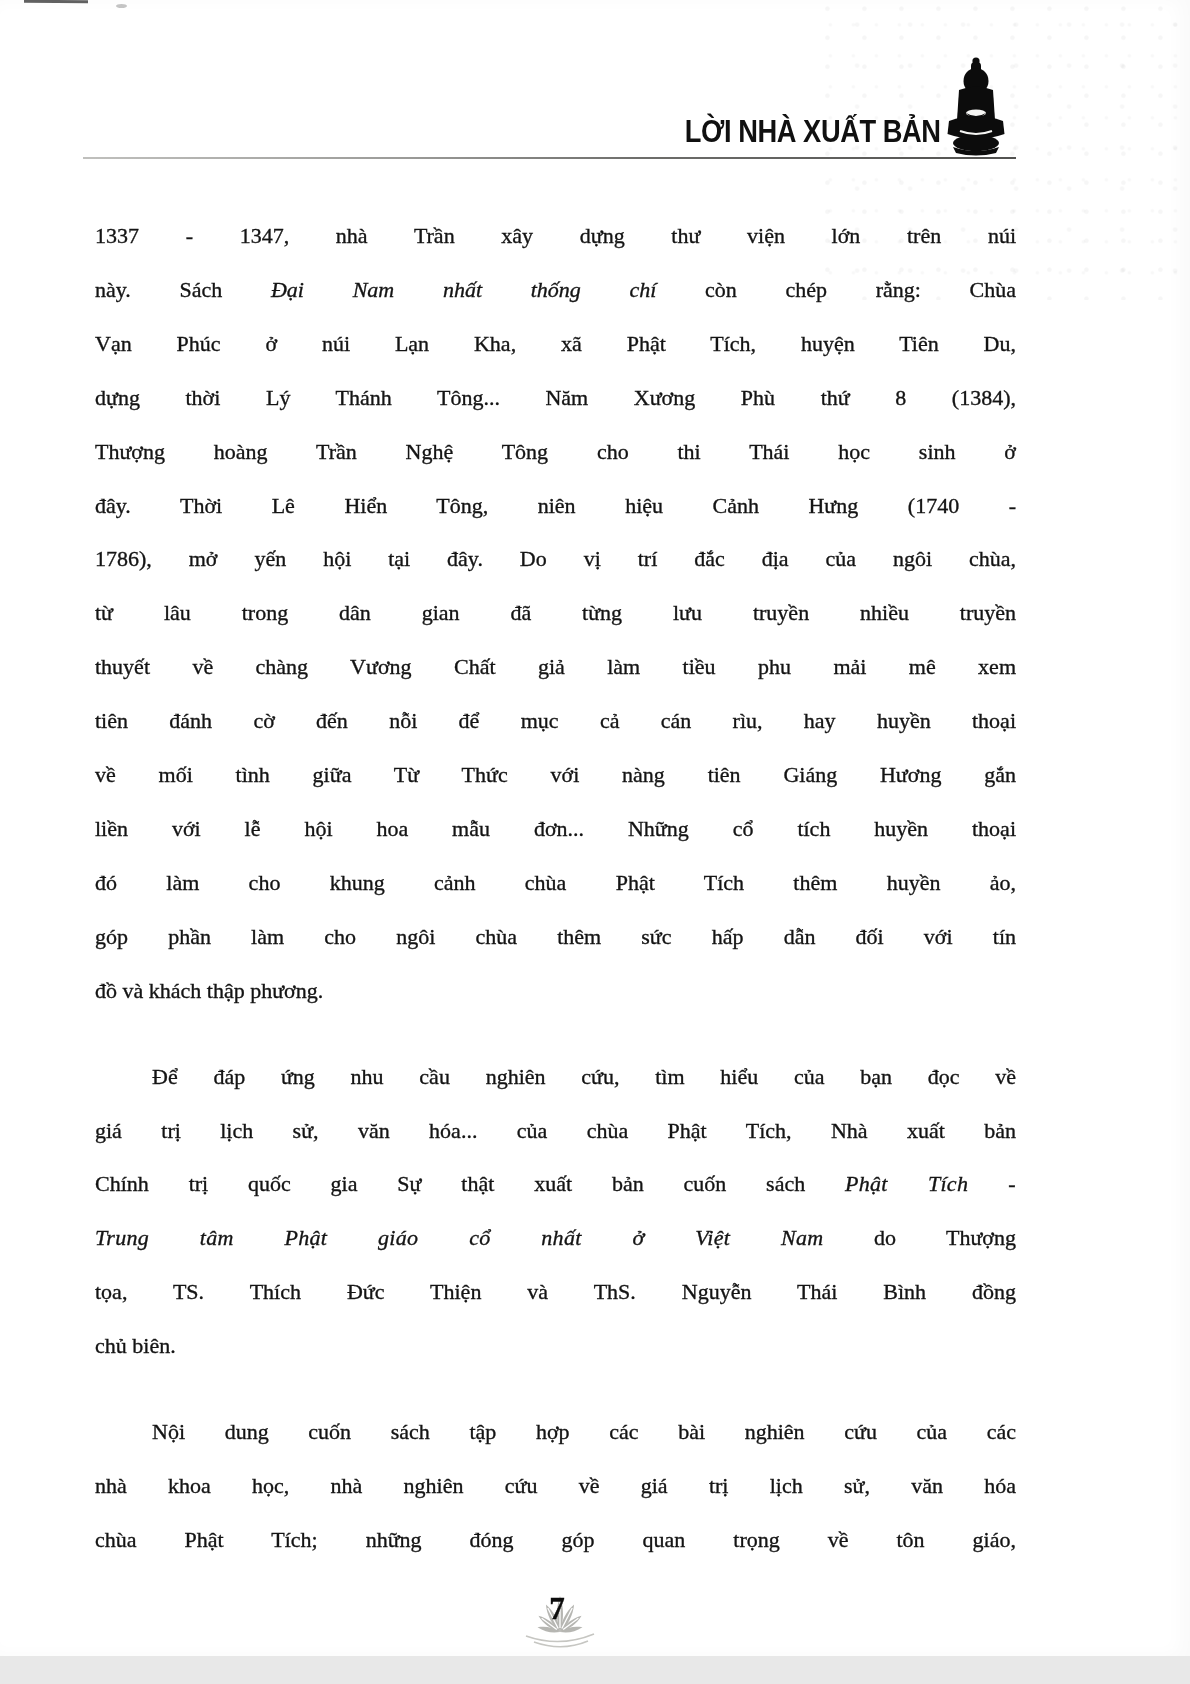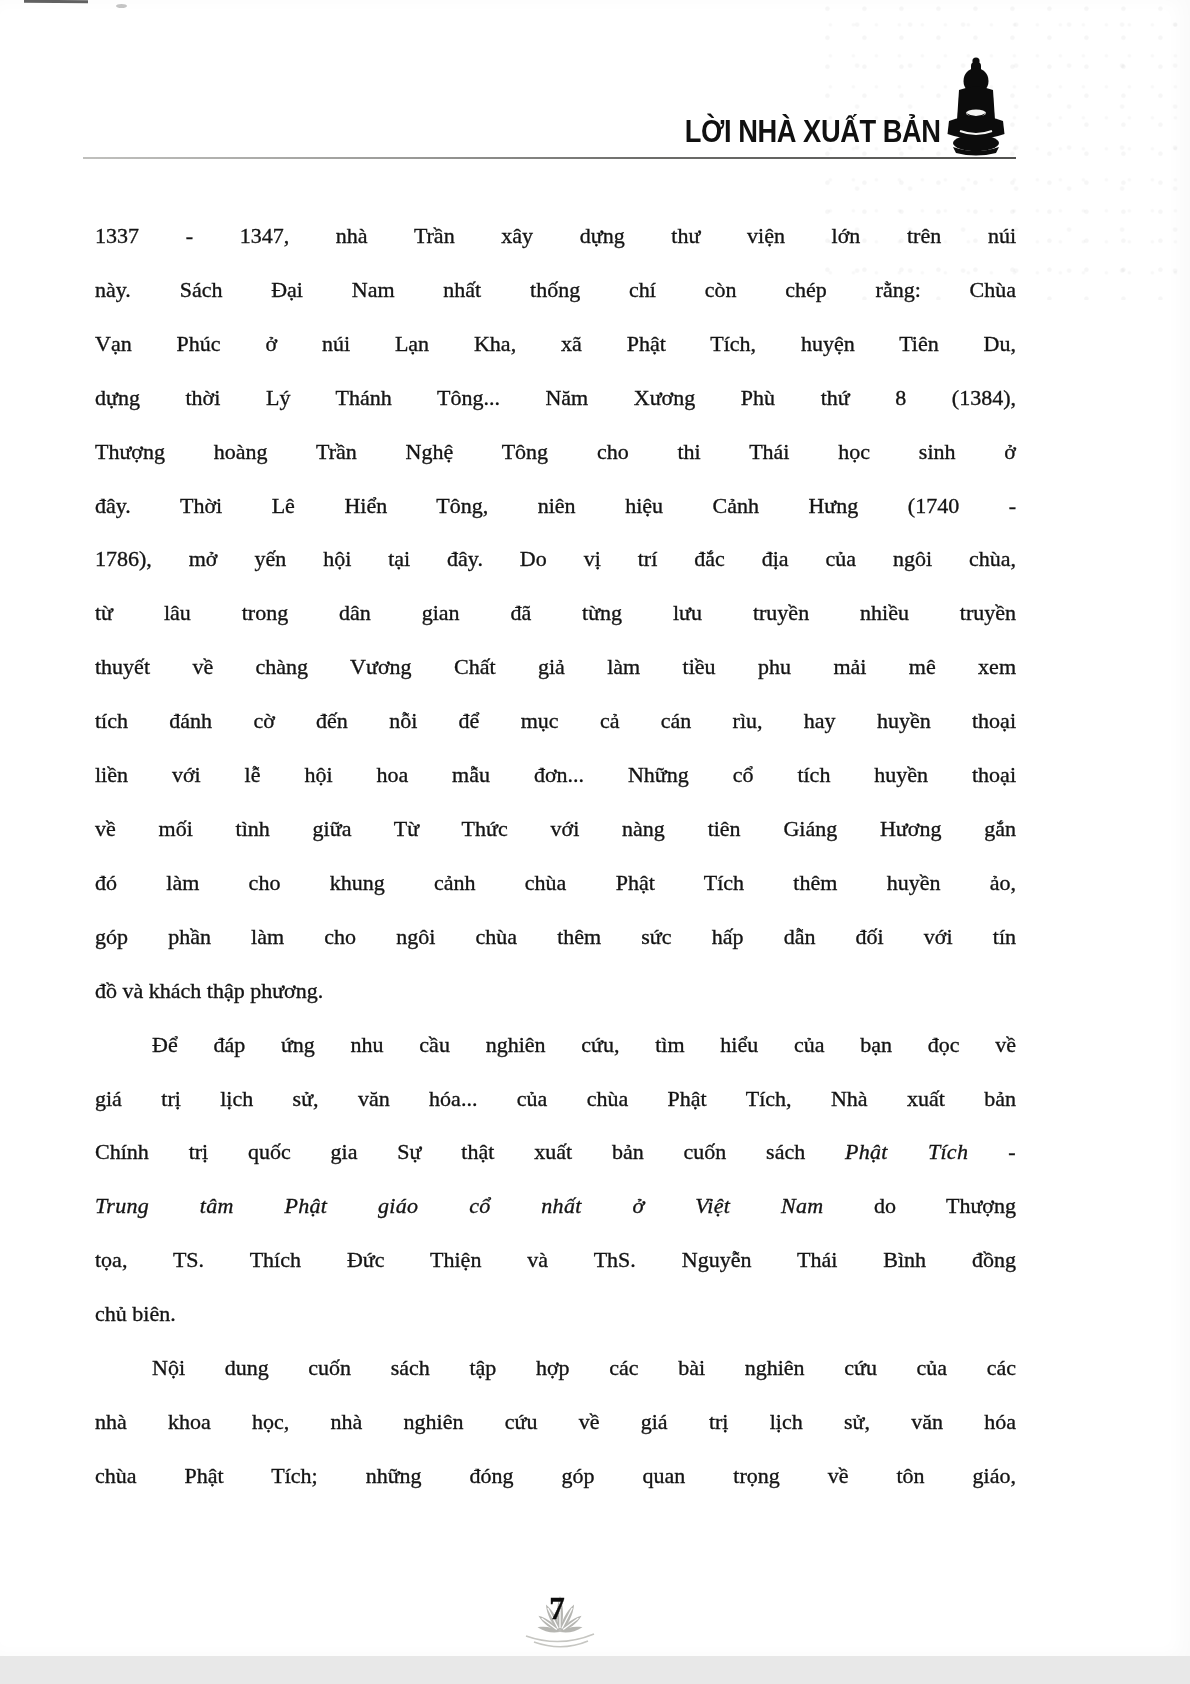--- a/index.html
+++ b/index.html
@@ -45,22 +45,22 @@
   .body-text{
     position:absolute;left:95px;top:209px;width:921px;
     font-size:22px;line-height:53.9px;
     -webkit-text-stroke:0.35px #161616;
   }
   .line{
     text-align:justify;text-align-last:justify;text-justify:inter-word;
     white-space:normal;
   }
   .line.para-end{text-align-last:left;}
-  .line.indent{text-indent:57px;}
-  .seg-i{}
+  .line.indent{text-indent:57px;margin-top:32px;}
+  .seg-i{font-style:italic;}
   .seg-bi{font-style:italic;font-weight:400;letter-spacing:.3px;}
 
   
   .folio-wrap{position:absolute;left:497px;top:1574px;width:126px;height:74px;}
   .folio-wrap svg{position:absolute;left:0;top:0;}
   .page-number{
     position:absolute;left:0;right:6px;top:17px;text-align:center;
     font-size:31px;font-weight:700;color:#0d0d0d;
     -webkit-text-stroke:0.4px #0d0d0d;
   }
@@ -98,23 +98,23 @@
   <div class="body-text">
       <div class="line"><span>1337 - 1347, nhà Trần xây dựng thư viện lớn trên núi</span></div>
       <div class="line"><span>này. Sách </span><span class="seg-i">Đại Nam nhất thống chí</span><span> còn chép rằng: Chùa</span></div>
       <div class="line"><span>Vạn Phúc ở núi Lạn Kha, xã Phật Tích, huyện Tiên Du,</span></div>
       <div class="line"><span>dựng thời Lý Thánh Tông... Năm Xương Phù thứ 8 (1384),</span></div>
       <div class="line"><span>Thượng hoàng Trần Nghệ Tông cho thi Thái học sinh ở</span></div>
       <div class="line"><span>đây. Thời Lê Hiển Tông, niên hiệu Cảnh Hưng (1740 -</span></div>
       <div class="line"><span>1786), mở yến hội tại đây. Do vị trí đắc địa của ngôi chùa,</span></div>
       <div class="line"><span>từ lâu trong dân gian đã từng lưu truyền nhiều truyền</span></div>
       <div class="line"><span>thuyết về chàng Vương Chất giả làm tiều phu mải mê xem</span></div>
-      <div class="line"><span>tích đánh cờ đến nỗi để mục cả cán rìu, hay huyền thoại</span></div>
+      <div class="line"><span>tiên đánh cờ đến nỗi để mục cả cán rìu, hay huyền thoại</span></div>
+      <div class="line"><span>về mối tình giữa Từ Thức với nàng tiên Giáng Hương gắn</span></div>
       <div class="line"><span>liền với lễ hội hoa mẫu đơn... Những cổ tích huyền thoại</span></div>
-      <div class="line"><span>về mối tình giữa Từ Thức với nàng tiên Giáng Hương gắn</span></div>
       <div class="line"><span>đó làm cho khung cảnh chùa Phật Tích thêm huyền ảo,</span></div>
       <div class="line"><span>góp phần làm cho ngôi chùa thêm sức hấp dẫn đối với tín</span></div>
       <div class="line para-end"><span>đồ và khách thập phương.</span></div>
       <div class="line indent"><span>Để đáp ứng nhu cầu nghiên cứu, tìm hiểu của bạn đọc về</span></div>
       <div class="line"><span>giá trị lịch sử, văn hóa... của chùa Phật Tích, Nhà xuất bản</span></div>
       <div class="line"><span>Chính trị quốc gia Sự thật xuất bản cuốn sách </span><span class="seg-bi">Phật Tích -</span></div>
       <div class="line"><span class="seg-bi">Trung tâm Phật giáo cổ nhất ở Việt Nam</span><span> do Thượng</span></div>
       <div class="line"><span>tọa, TS. Thích Đức Thiện và ThS. Nguyễn Thái Bình đồng</span></div>
       <div class="line para-end"><span>chủ biên.</span></div>
       <div class="line indent"><span>Nội dung cuốn sách tập hợp các bài nghiên cứu của các</span></div>

